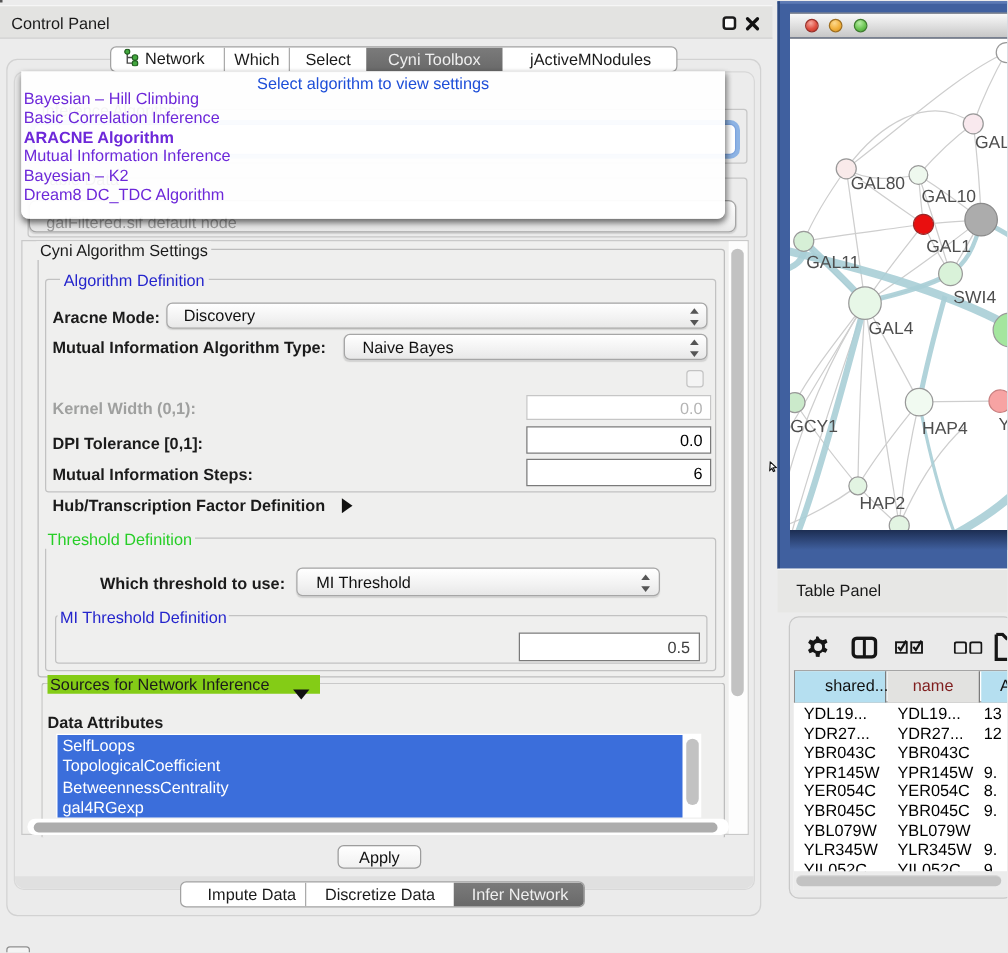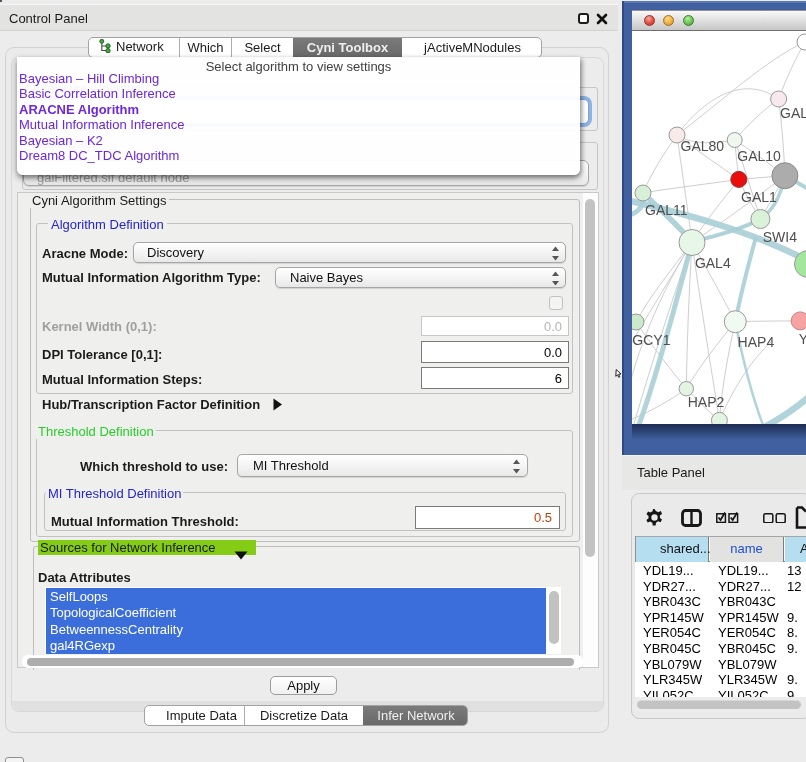--- a/index.html
+++ b/index.html
@@ -91,22 +91,21 @@
     <span class="ct" style="left:15px;top:3px;">MI Threshold</span>
     <svg class="abs" style="right:6px;top:4px;" width="9" height="15" viewBox="0 0 9 15">
       <path d="M4.5 0.5 L8 5 L1 5 Z" fill="#555"></path>
         <path d="M4.5 14.5 L8 10 L1 10 Z" fill="#555"></path>
     </svg>
   </div>
 
   <div class="gbox" style="left:44px;top:492px;width:522px;height:39px;border-color:#c2c2c2;"></div>
   <div class="gtitle" style="left:46px;top:486px;color:#2525cc;background:#efefee;padding:0 2px;">MI Threshold Definition</div>
 
-  <div class="lbl abs" style="left:51px;top:514px;">Mutual Information Threshold:</div>
-  <div class="field" style="left:415px;top:506px;width:145px;height:23px;border:1px solid #7a7a7a;padding:3px 7px 0 0;color:#c2410c;">0.5</div>
+  <div class="field" style="left:415px;top:506px;width:145px;height:23px;border:1px solid #7a7a7a;padding:3px 7px 0 0;color:#404040;">0.5</div>
 
   <div class="gbox" style="left:33px;top:546px;width:547px;height:124px;border-color:#bdbdbd;border-bottom:none;border-radius:3px 3px 0 0;"></div>
   <div class="gtitle" style="left:38px;top:540px;color:#1b1b1b;background:#84cc16;padding:0 40px 0 2px;">Sources for Network Inference</div>
   <svg class="abs" style="left:234px;top:551px;" width="14" height="9" viewBox="0 0 14 9">
       <path d="M0.5 0.5 L13.5 0.5 L7 8.5 Z" fill="#111"></path>
     </svg>
   <div class="lbl abs" style="left:38px;top:570px;">Data Attributes</div>
 
   <div class="abs" style="left:45px;top:587px;width:516px;height:67px;background:#ffffff;"></div>
   <div class="abs" style="left:46px;top:587.5px;width:500px;height:66px;background:#3b6edb;"></div>
@@ -124,33 +123,33 @@
   <div class="abs" style="left:144px;top:705px;width:324px;height:21px;border:1px solid #a2a2a2;border-radius:5px;background:#ffffff;overflow:hidden;">
     <div class="abs" style="left:0;top:0;width:100px;height:21px;border-right:1px solid #ababab;text-align:center;font-size:13px;color:#1b1b1b;padding:2px 0 0 14px;">Impute Data</div>
     <div class="abs" style="left:100px;top:0;width:118px;height:21px;text-align:center;font-size:13px;color:#1b1b1b;padding-top:2px;">Discretize Data</div>
     <div class="abs" style="left:218px;top:0;width:106px;height:21px;background:linear-gradient(#7b7b7b,#676767);text-align:center;font-size:13px;color:#efefef;padding-top:2px;">Infer Network</div>
   </div>
 
   <div class="abs" style="left:88px;top:37px;width:454px;height:21px;border:1px solid #a2a2a2;border-radius:5px;background:#ffffff;overflow:hidden;">
     <div class="abs" style="left:0;top:0;width:91px;height:21px;border-right:1px solid #ababab;"></div>
     <div class="abs" style="left:91px;top:0;width:52px;height:21px;border-right:1px solid #ababab;text-align:center;font-size:13px;color:#1b1b1b;padding-top:2px;">Which</div>
     <div class="abs" style="left:143px;top:0;width:61px;height:21px;text-align:center;font-size:13px;color:#1b1b1b;padding-top:2px;">Select</div>
-    <div class="abs" style="left:204px;top:0;width:109px;height:21px;background:linear-gradient(#7b7b7b,#676767);text-align:center;font-size:13px;color:#eeeeee;padding-top:2px;font-weight:bold;">Cyni Toolbox</div>
+    <div class="abs" style="left:204px;top:0;width:109px;height:21px;background:linear-gradient(#7b7b7b,#676767);text-align:center;font-size:13px;color:#eeeeee;padding-top:2px;">Cyni Toolbox</div>
     <div class="abs" style="left:313px;top:0;width:141px;height:21px;text-align:center;font-size:13px;color:#1b1b1b;padding-top:2px;">jActiveMNodules</div>
   </div>
   <div class="abs" style="left:116px;top:39px;font-size:13px;color:#1b1b1b;">Network</div>
   <svg class="abs" style="left:99px;top:39px;" width="13" height="14" viewBox="0 0 13 14">
     <path d="M2.8 4 L2.8 11.5 L7 11.5 M2.8 7 L7 7" stroke="#4a4a4a" stroke-width="1.1" fill="none"></path>
     <circle cx="2.8" cy="2.3" r="2" fill="#43a83f" stroke="#1f5c1e" stroke-width="0.9"></circle>
     <circle cx="9" cy="7" r="2.2" fill="#43a83f" stroke="#1f5c1e" stroke-width="0.9"></circle>
     <circle cx="9" cy="11.7" r="2.2" fill="#43a83f" stroke="#1f5c1e" stroke-width="0.9"></circle>
   </svg>
 
   <div class="abs" style="left:17px;top:57px;width:563px;height:118px;background:rgba(255,255,255,0.95);border-radius:0 0 6px 6px;box-shadow:0 3px 6px rgba(0,0,0,0.45), 2px 2px 4px rgba(0,0,0,0.2);"></div>
-  <div class="abs" style="left:17px;top:59px;width:563px;text-align:center;font-size:13px;color:#404040;">Select algorithm to view settings</div>
+  <div class="abs" style="left:17px;top:59px;width:563px;text-align:center;font-size:13px;color:#1d4ed8;">Select algorithm to view settings</div>
   <div class="abs" style="left:19px;top:71px;font-size:13px;color:#6d28d9;line-height:15.4px;">Bayesian – Hill Climbing<br>Basic Correlation Inference<br><b>ARACNE Algorithm</b><br>Mutual Information Inference<br>Bayesian – K2<br>Dream8 DC_TDC Algorithm</div>
 
   <div class="abs" style="left:5px;top:757px;width:19px;height:10px;border:1px solid #8f8f8f;border-radius:3px 3px 0 0;background:#f4f4f4;"></div>
 
   <svg class="abs" style="left:615px;top:369px;" width="7" height="9" viewBox="0 0 7 9">
     <path d="M1.2 0.5 L6 5 L3.6 5.2 L4.8 7.8 L3.7 8.3 L2.5 5.8 L0.8 7.3 Z" fill="#fff" stroke="#111" stroke-width="0.9"></path>
   </svg>
 
   <div class="abs" style="left:622px;top:1px;width:184px;height:454px;background:#40609f;"></div>
   <div class="abs" style="left:622px;top:1px;width:184px;height:2px;background:#5c7ab5;"></div>
@@ -267,21 +266,21 @@
     <rect x="0.8" y="0.8" width="9" height="9" rx="1.5" fill="none" stroke="#161616" stroke-width="1.5"></rect>
     <rect x="13.2" y="0.8" width="9" height="9" rx="1.5" fill="none" stroke="#161616" stroke-width="1.5"></rect>
   </svg>
   <svg class="abs" style="left:795px;top:506px;" width="11" height="23" viewBox="0 0 11 23">
     <path d="M2 1.5 L7 1.5 L11 5.5 M2 1.5 L2 21.5 L11 21.5" fill="none" stroke="#161616" stroke-width="2.6"></path>
   </svg>
 
   <div class="abs" style="left:635px;top:536px;width:171px;height:176px;background:#ffffff;overflow:hidden;">
     <div class="abs" style="left:0;top:0;width:171px;height:26px;border-bottom:1px solid #8f8f8f;border-top:1px solid #a5a5a5;border-left:1px solid #8f8f8f;">
       <div class="abs" style="left:0;top:0;width:73px;height:25px;background:#b5dff0;border-right:1px solid #7c7c7c;text-align:center;font-size:13px;color:#111;padding:4px 0 0 24px;">shared...</div>
-      <div class="abs" style="left:74px;top:0;width:74px;height:25px;background:#e2e2e0;border-right:1px solid #7c7c7c;text-align:center;font-size:13px;color:#1d4ed8;padding-top:4px;">name</div>
+      <div class="abs" style="left:74px;top:0;width:74px;height:25px;background:#e2e2e0;border-right:1px solid #7c7c7c;text-align:center;font-size:13px;color:#7f1d1d;padding-top:4px;">name</div>
       <div class="abs" style="left:149px;top:0;width:22px;height:25px;background:#b5dff0;font-size:13px;color:#111;padding:4px 0 0 15px;">A</div>
     </div>
     <div class="abs" style="left:8px;top:27px;width:70px;font-size:13px;color:#000;line-height:15.6px;">YDL19...<br>YDR27...<br>YBR043C<br>YPR145W<br>YER054C<br>YBR045C<br>YBL079W<br>YLR345W<br>YIL052C</div>
     <div class="abs" style="left:83px;top:27px;width:70px;font-size:13px;color:#000;line-height:15.6px;">YDL19...<br>YDR27...<br>YBR043C<br>YPR145W<br>YER054C<br>YBR045C<br>YBL079W<br>YLR345W<br>YIL052C</div>
     <div class="abs" style="left:152px;top:27px;width:25px;font-size:13px;color:#000;line-height:15.6px;">13<br>12<br>&nbsp;<br>9.<br>8.<br>9.<br>&nbsp;<br>9.<br>9</div>
     <div class="abs" style="left:0;top:161px;width:171px;height:15px;background:#ececec;"></div>
     <div class="abs" style="left:2px;top:164px;width:164px;height:9px;background:#c3c3c3;border-radius:4.5px;border-top:1px solid #d8d8d8;"></div>
   </div>
 
 </div>

